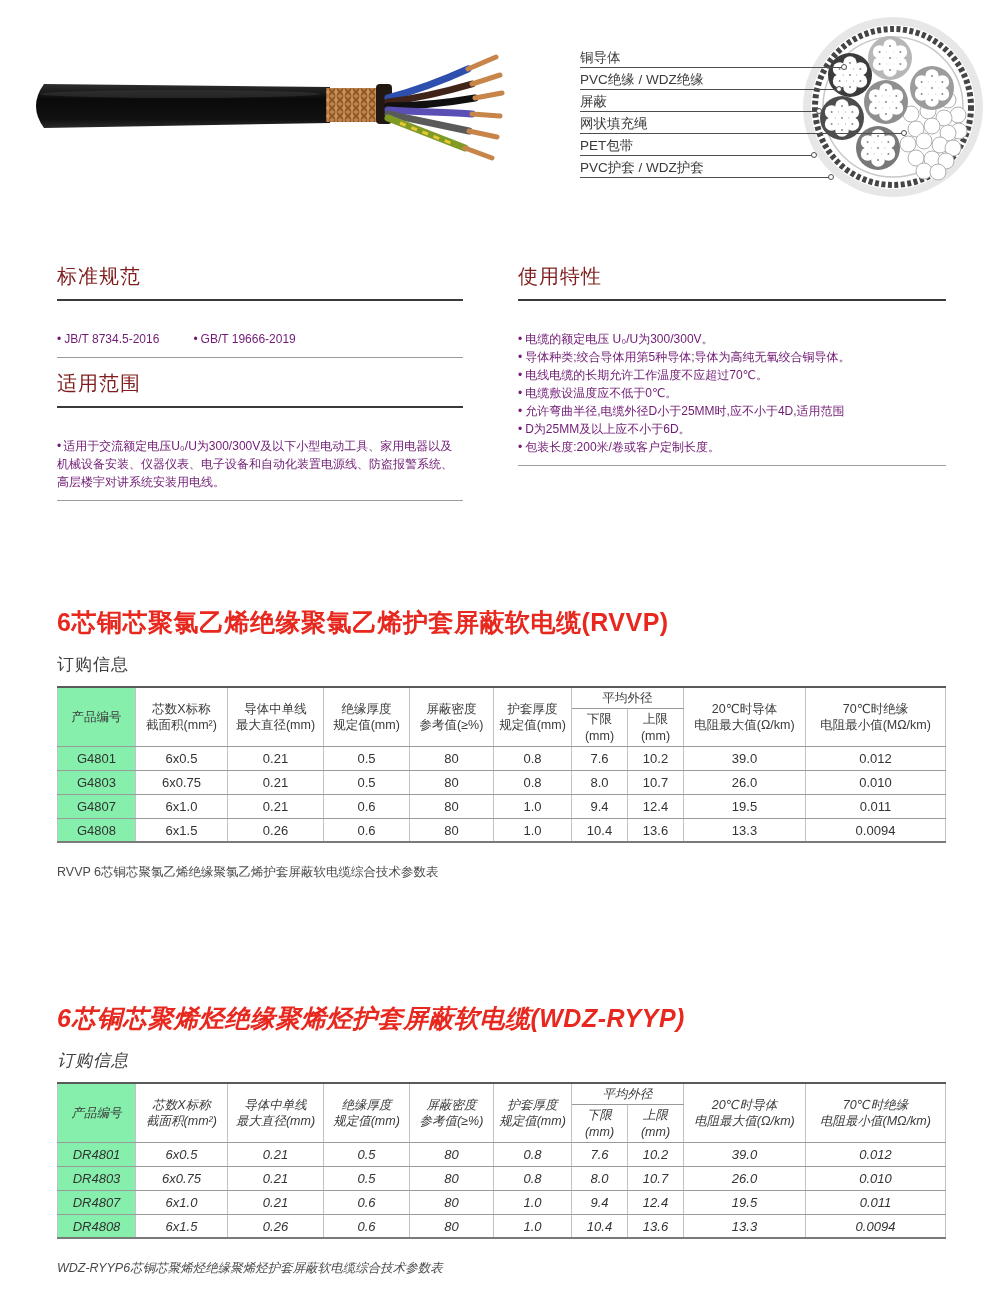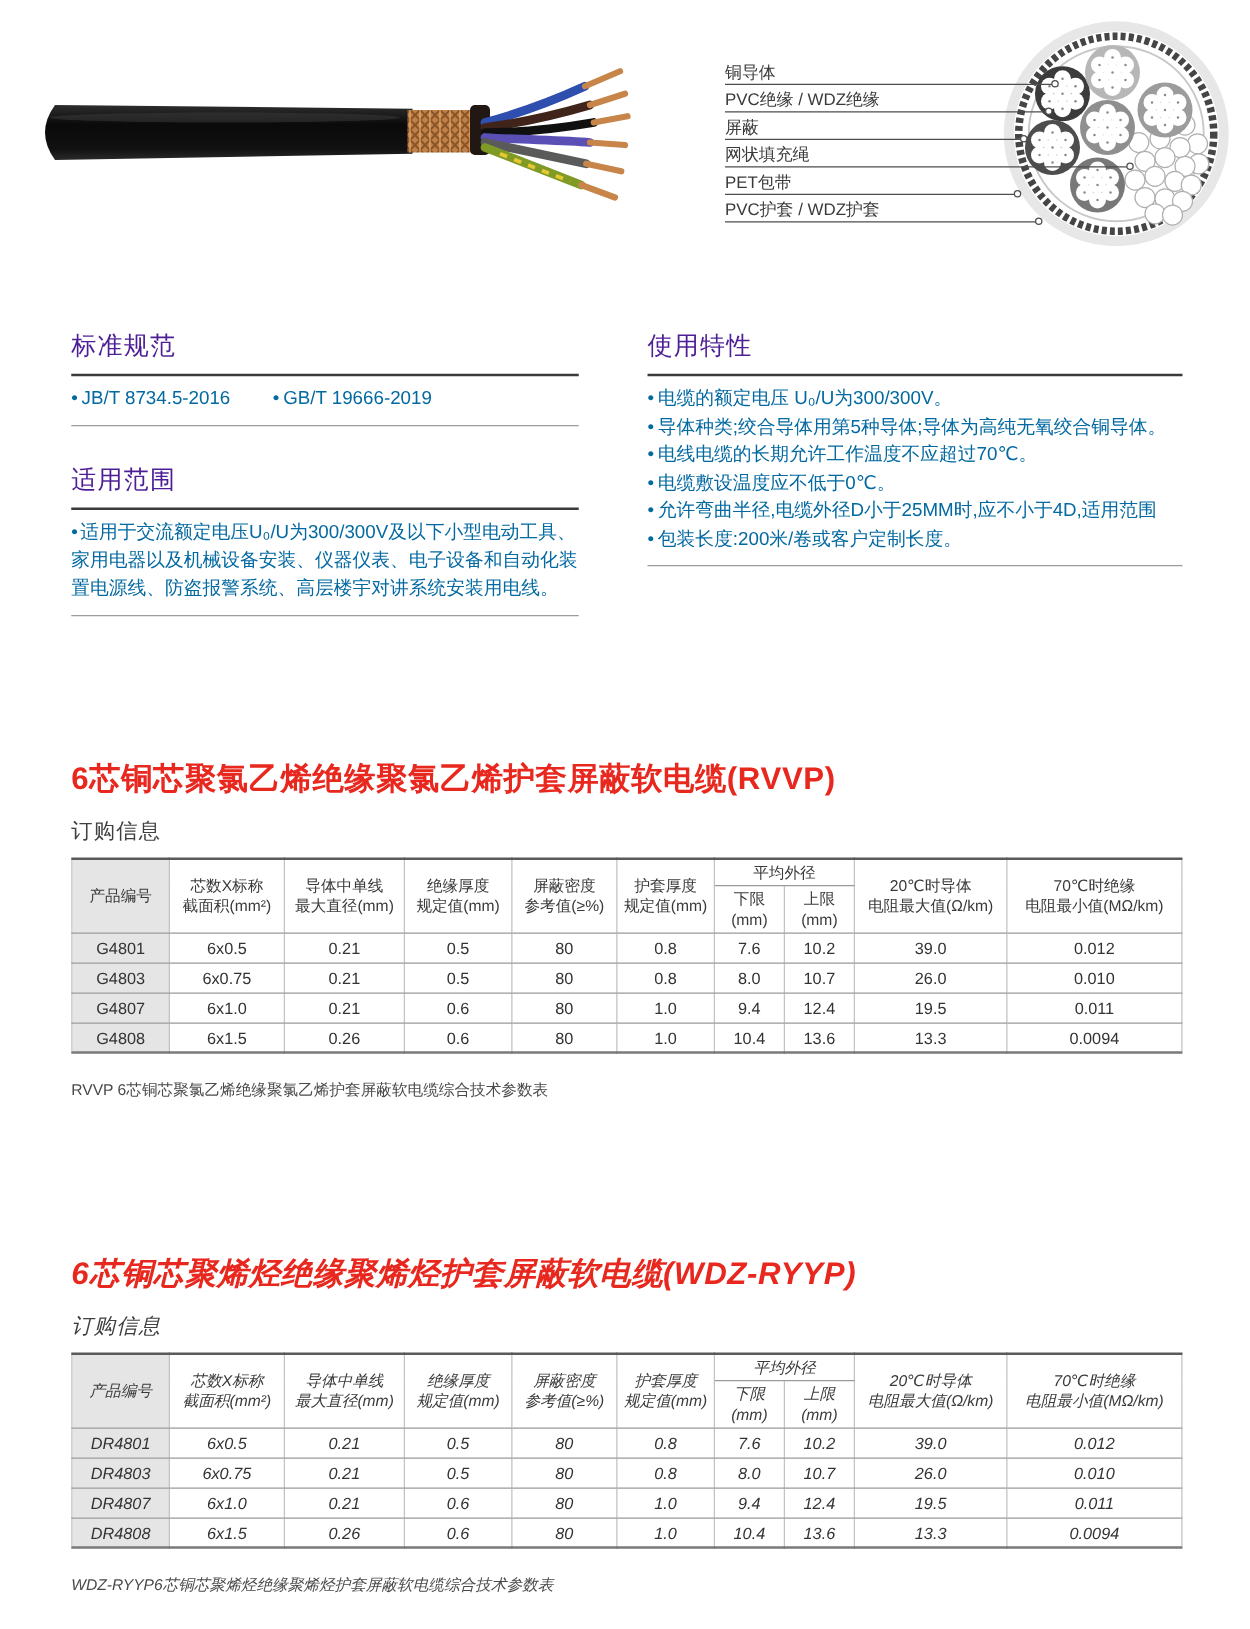--- a/index.html
+++ b/index.html
@@ -23,24 +23,24 @@
   .dlabel:nth-child(3){ width:240px; }
   .dlabel:nth-child(4){ width:325px; }
   .dlabel:nth-child(5){ width:235px; }
   .dlabel:nth-child(6){ width:252px; }
 
   
   .section { position:absolute; }
   .sec-standards { left:57px; top:263px; width:406px; }
   .sec-scope     { left:57px; top:370px; width:406px; }
   .sec-usage     { left:518px; top:263px; width:428px; }
-  .sec-title { font-size:20px; letter-spacing:1px; color:#4c1d95; padding-bottom:9px;
+  .sec-title { font-size:20px; letter-spacing:1px; color:#7f1d1d; padding-bottom:9px;
                border-bottom:2px solid #3a3a3a; }
   .sec-body  { padding:7px 0 9px 0; border-bottom:1px solid #9c9c9c;
-               font-size:15px; line-height:1.5; color:#0369a1; }
+               font-size:12px; line-height:1.5; color:#701a75;margin-top:22px; }
   .std-row { display:flex; gap:34px; }
   .std-item::before { content:"•"; margin-right:3px; }
   .scope-text::before { content:"•"; margin-right:2px; }
   .bullet { padding-left:12px; text-indent:-12px; }
   .bullet::before { content:"•"; margin-right:3px; }
 
   
   .product { position:absolute; left:57px; width:890px; }
   .product-1 { top:606px; }
   .product-2 { top:1002px;font-style:italic; }
@@ -50,21 +50,21 @@
 
   table.spec { border-collapse:collapse; table-layout:fixed; width:888px;
                border-top:2px solid #5a5a5a; border-bottom:2px solid #7a7a7a; }
   table.spec th, table.spec td {
     border-left:1px solid #c2c2c2; border-right:1px solid #c2c2c2;
     border-top:1px solid #9a9a9a; border-bottom:1px solid #9a9a9a;
     text-align:center; vertical-align:middle;
   }
   table.spec th { font-weight:normal; font-size:12.5px; line-height:1.3; color:#3a3a3a; padding:2px 1px; }
   table.spec td { font-size:13px; color:#333; height:24px; padding:1px 2px; }
-  table.spec .pcol { background:#e5e5e5; }
+  table.spec .pcol { background:#86efac; }
   col.c1{width:78px;} col.c2{width:92px;} col.c3{width:96px;} col.c4{width:86px;}
   col.c5{width:84px;} col.c6{width:78px;} col.c7{width:56px;} col.c8{width:56px;}
   col.c9{width:122px;} col.c10{width:140px;}
 </style>
 </head>
 <body>
 
 <div class="photo">
   <svg width="485" height="155" viewBox="0 0 485 155">
     <defs>
@@ -203,20 +203,21 @@
 </div>
 
 <div class="section sec-usage">
   <div class="sec-title">使用特性</div>
   <div class="sec-body">
       <div class="bullet">电缆的额定电压 U₀/U为300/300V。</div>
       <div class="bullet">导体种类;绞合导体用第5种导体;导体为高纯无氧绞合铜导体。</div>
       <div class="bullet">电线电缆的长期允许工作温度不应超过70℃。</div>
       <div class="bullet">电缆敷设温度应不低于0℃。</div>
       <div class="bullet">允许弯曲半径,电缆外径D小于25MM时,应不小于4D,适用范围</div>
+      <div class="bullet">D为25MM及以上应不小于6D。</div>
       <div class="bullet">包装长度:200米/卷或客户定制长度。</div>
     </div>
 </div>
 
 <div class="product product-1">
   <div class="prod-title">6芯铜芯聚氯乙烯绝缘聚氯乙烯护套屏蔽软电缆(RVVP)</div>
   <div class="order-title">订购信息</div>
   <table class="spec">
     <colgroup>
       <col class="c1">

